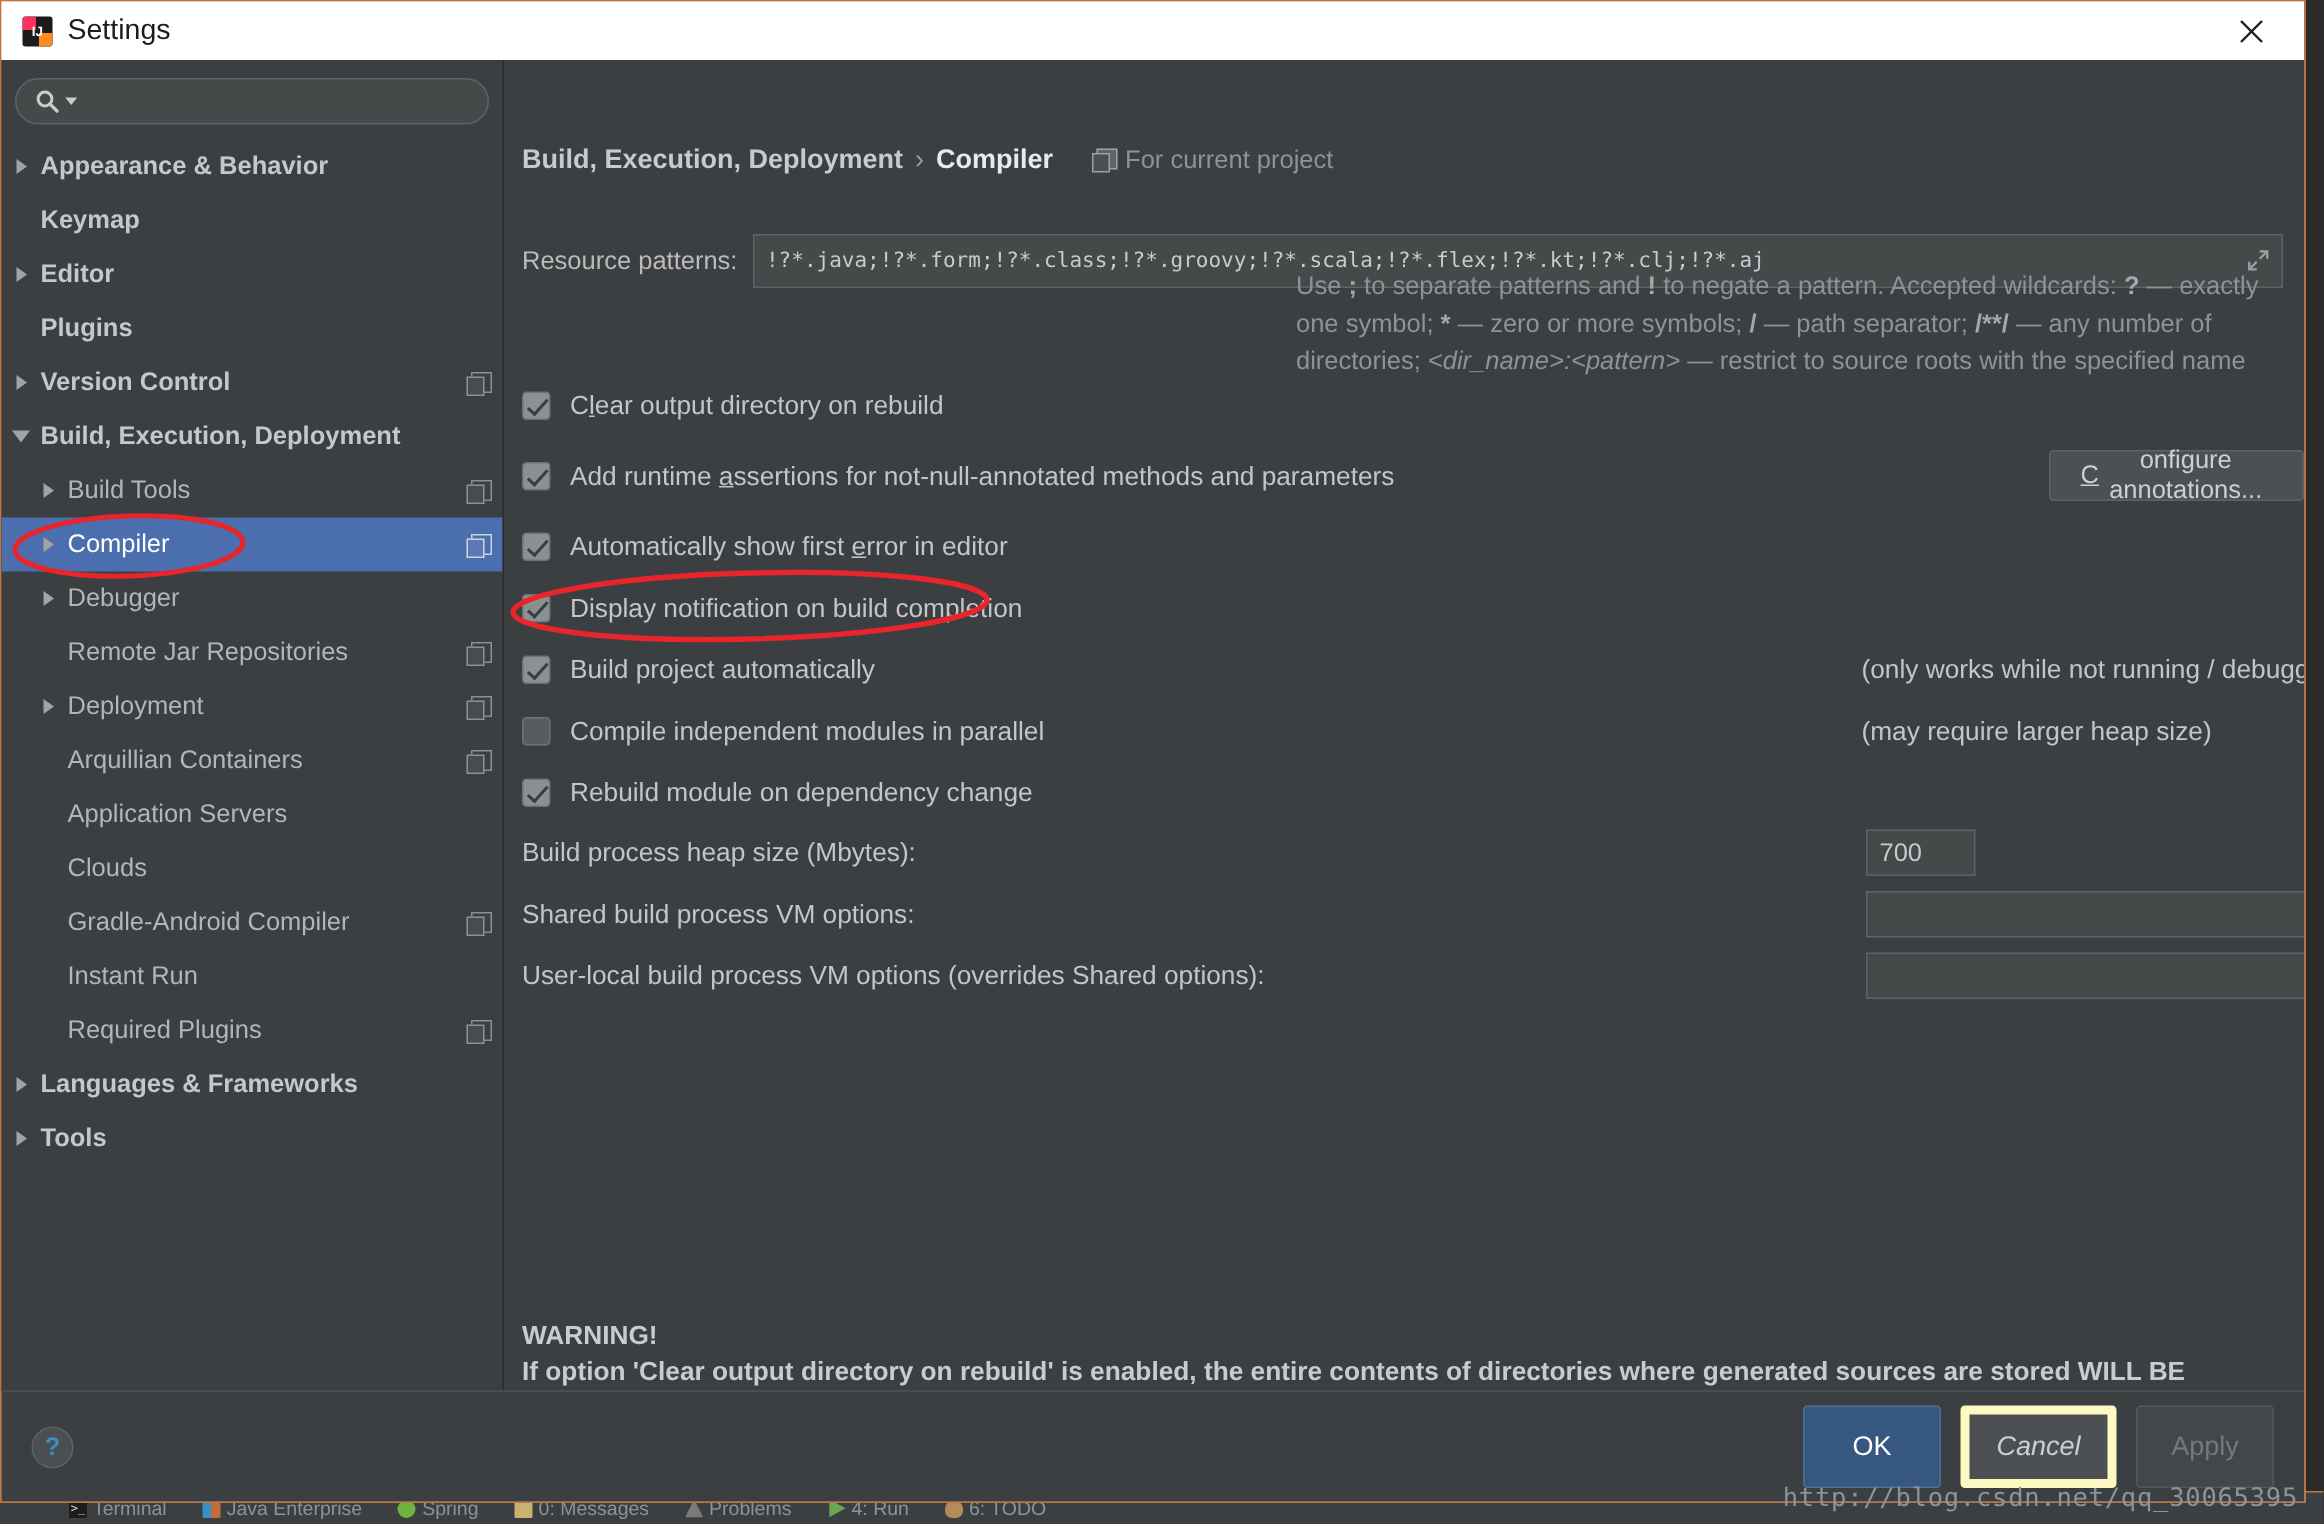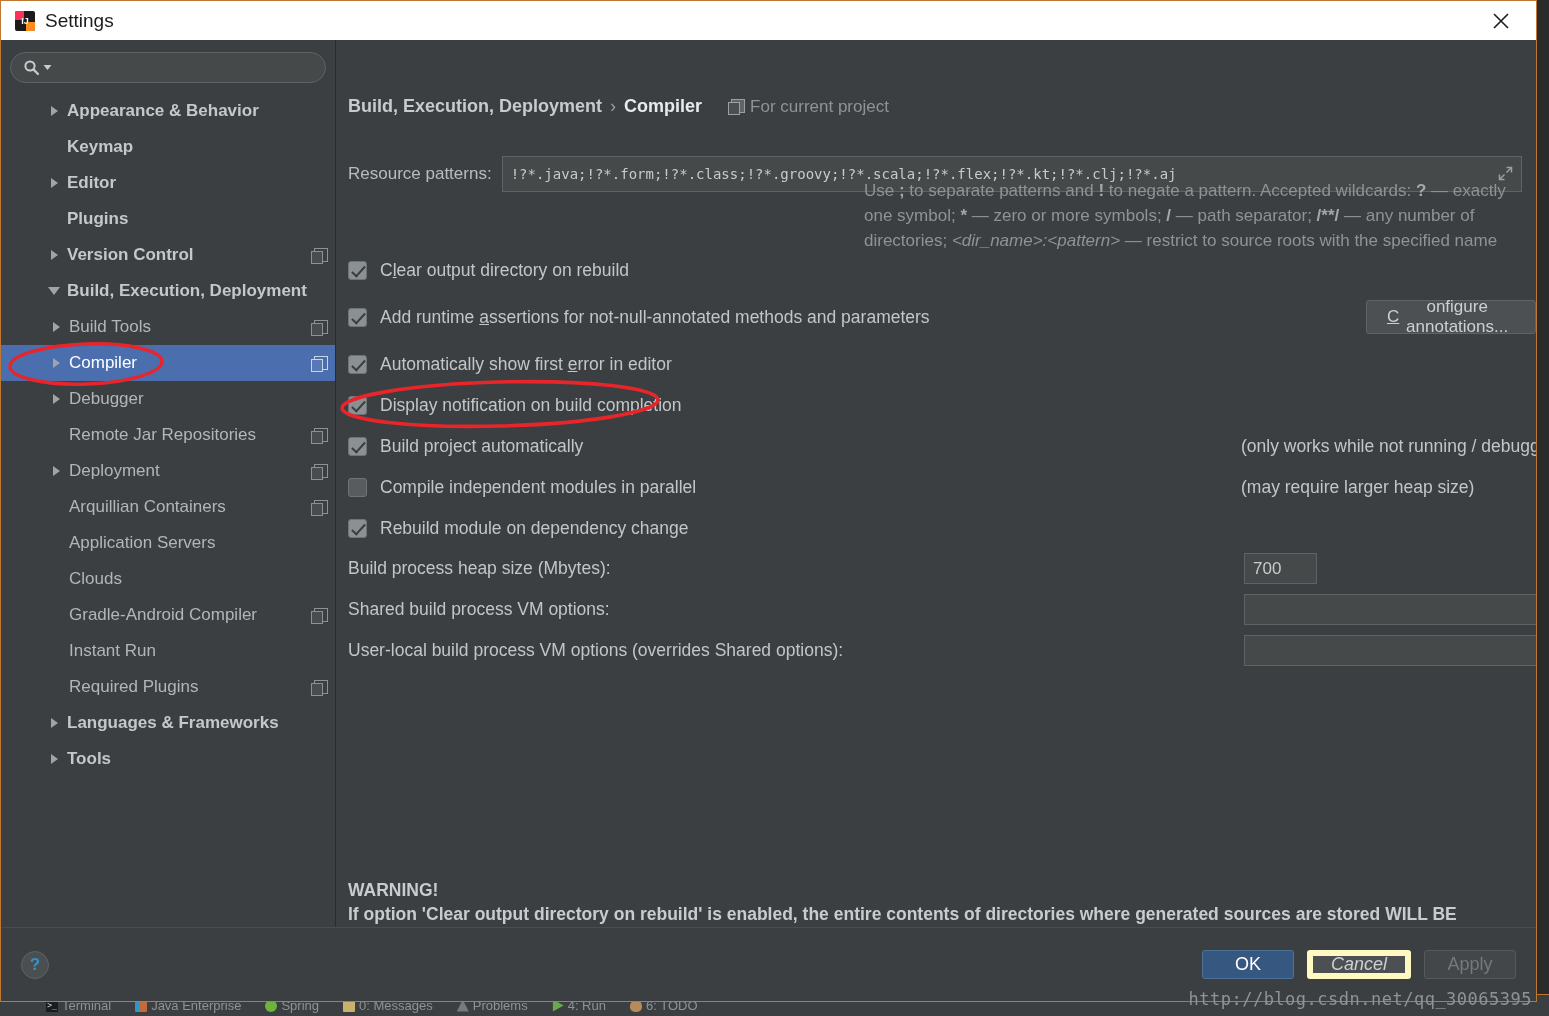--- a/index.html
+++ b/index.html
@@ -179,21 +179,20 @@
     font-family: "Liberation Sans", sans-serif;
   }
 
   .tree-row {
     height: 36px;
     display: flex;
     align-items: center;
     padding-right: 9px;
     position: relative;
     cursor: default;
-    padding-left: 40px;
   }
   .tree-row.selected { background: #4b6eaf; }
   .tw {
     width: 26px;
     flex: 0 0 26px;
     display: flex;
     align-items: center;
     justify-content: center;
   }
   .tw .arrow {
@@ -209,21 +208,21 @@
     border-bottom: none;
   }
   .tree-label {
     font-size: 17px;
     color: #bbbbbb;
     white-space: nowrap;
   }
   .tree-row.lvl0 .tree-label { font-weight: bold; color: #c5c8ca; }
   .tree-row.lvl1 .tree-label { font-weight: normal; color: #b2b6b9; }
   .tree-row.selected .tree-label { color: #ffffff; }
-  .indent-1 { padding-left: 42px; }
+  .indent-1 { padding-left: 18px; }
   .badge-icon {
     margin-left: auto;
     width: 15px; height: 15px;
     flex: 0 0 auto;
     position: relative;
     opacity: .85;
   }
   .badge-icon::before {
     content: "";
     position: absolute;
@@ -441,21 +440,21 @@
     display: flex; align-items: center; justify-content: center;
     cursor: pointer;
   }
   #footer-buttons {
     margin-left: auto;
     display: flex;
     gap: 13px;
     align-items: center;
   }
   .dlg-btn {
-    height: 29px;
+    height: 55px;
     min-width: 92px;
     padding: 0 18px;
     border-radius: 3px;
     font-size: 18px;
     font-family: "Liberation Sans", sans-serif;
     cursor: pointer;
     display: flex; align-items: center; justify-content: center;
   }
   .btn-default  { background: #365880; border: 1px solid #4c7396; color: #ffffff; }
   .btn-normal   { background: #4c5052; border: 6px solid #fef9c3; color: #cdd0d2; font-style: italic; }

